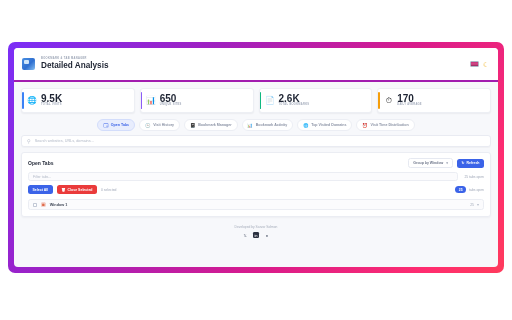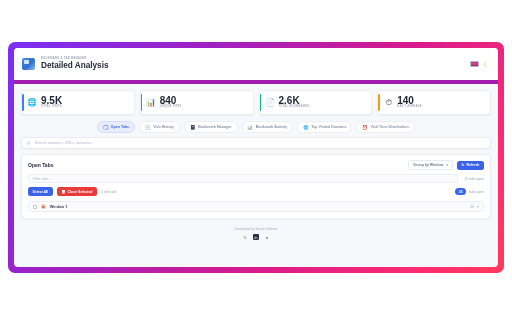--- a/index.html
+++ b/index.html
@@ -29,21 +29,21 @@
     background: #f7f8fb;
     border-radius: 4px;
     overflow: hidden;
   }
   
   .hdr {
     background: #ffffff;
     height: 26px;
     display: flex; align-items: center;
     padding: 16px 8px;
-    border-bottom: 4px solid #a21caf;
+    border-bottom: 2px solid #a21caf;
   }
   .hdr-icon {
     width: 13px; height: 12px;
     border-radius: 2px;
     background: linear-gradient(135deg,#4a90e2 0%,#2f6fd0 55%,#87c0f2 100%);
     margin-right: 6px;
     position: relative; flex: none;
   }
   .hdr-icon:after{
     content:""; position:absolute; left:2px; top:2px;
@@ -193,37 +193,37 @@
           <div class="ci">🌐</div>
           <div>
             <div class="val">9.5K</div>
             <div class="lbl">TOTAL VISITS</div>
           </div>
         </div>
         <div class="card">
           <div class="bar" style="background:#8b5cf6"></div>
           <div class="ci">📊</div>
           <div>
-            <div class="val">840</div>
+            <div class="val">650</div>
             <div class="lbl">UNIQUE SITES</div>
           </div>
         </div>
         <div class="card">
           <div class="bar" style="background:#10b981"></div>
           <div class="ci">📄</div>
           <div>
             <div class="val">2.6K</div>
             <div class="lbl">TOTAL BOOKMARKS</div>
           </div>
         </div>
         <div class="card">
           <div class="bar" style="background:#f59e0b"></div>
           <div class="ci">⏱</div>
           <div>
-            <div class="val">140</div>
+            <div class="val">170</div>
             <div class="lbl">DAILY AVERAGE</div>
           </div>
         </div>
       </div>
 
       <div class="tabsbar">
         <div class="tab active">
           <span class="ti">🗔</span>
           <span>Open Tabs</span>
         </div>

